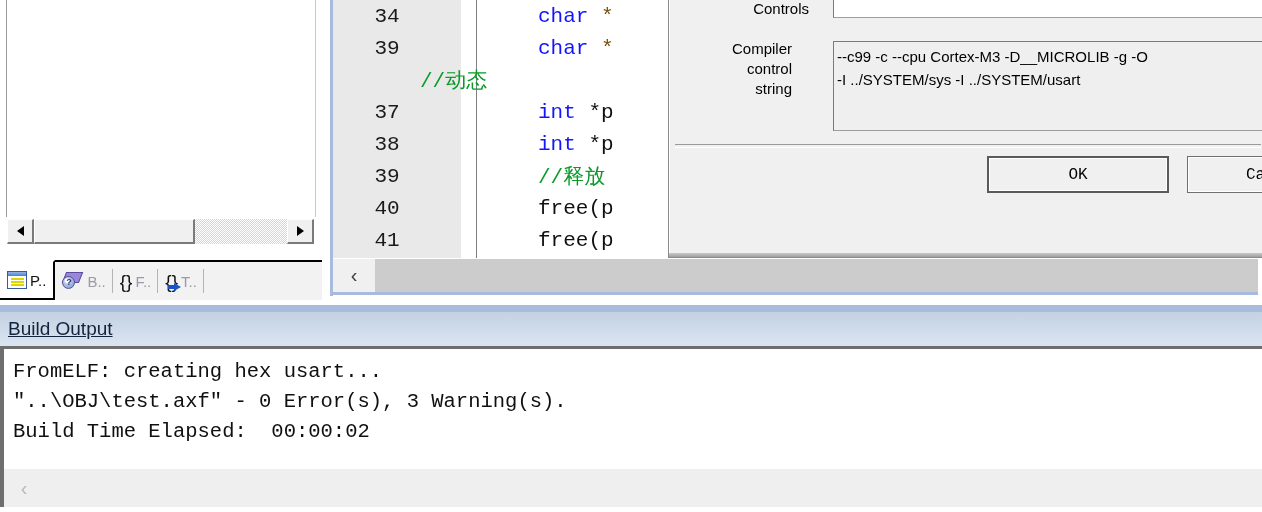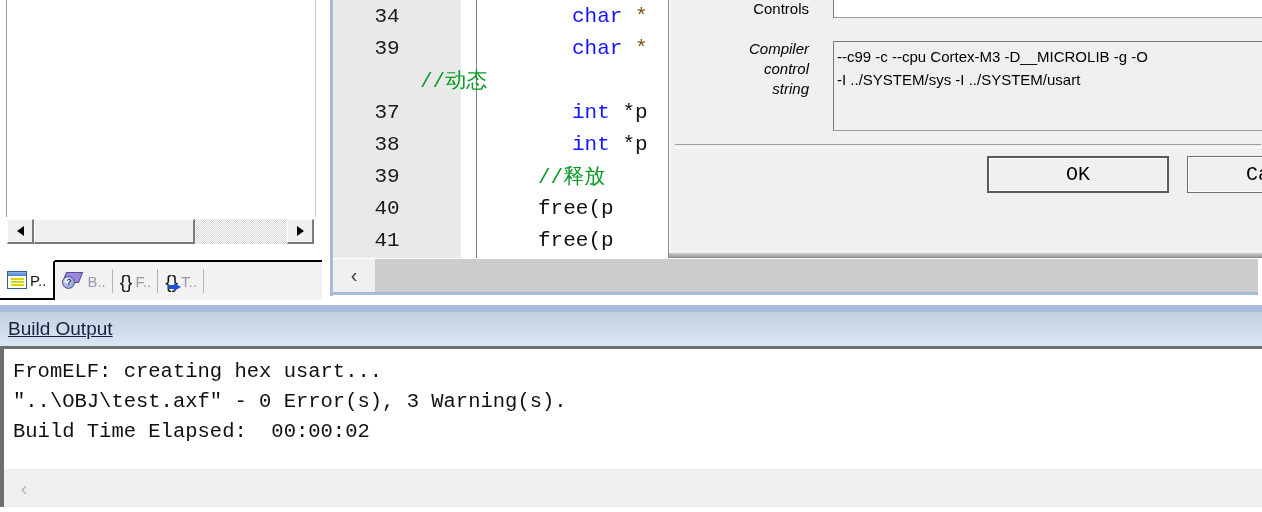--- a/index.html
+++ b/index.html
@@ -153,21 +153,21 @@
     font-family: "Liberation Mono", "DejaVu Sans Mono", monospace;
     font-size: 21px;
     white-space: pre;
   }
   .ln {
     width: 118px; text-align: center; padding-right: 10px;
     color: #1a1a1a; box-sizing: border-box;
     font-family: "Liberation Mono", "DejaVu Sans Mono", monospace;
   }
   .code { padding-left: 87px; }
-  .kw { color: #1414ff; margin-left: 34px; }
+  .kw { color: #1414ff; }
   .cmt { color: #0a9a28; }
   .plain { color: #101010; }
   .op { color: #7a4a10; }
 
   
   #editor-hscroll {
     position: absolute; left: 3px; top: 259px; width: 925px; height: 36px;
     background: #f0f0f0;
     border-bottom: 3px solid #a9bbdd;
     box-sizing: border-box;
@@ -190,21 +190,21 @@
     box-sizing: border-box;
   }
   #dlg-body { position: absolute; left: 0; top: 0; right: 0; bottom: 0; }
   .dlg-label {
     position: absolute;
     font-size: 15px; color: #000000;
     text-align: right;
     line-height: 20px;
   }
   #lbl-controls { left: 20px; top: 38px; width: 120px; }
-  #lbl-ccs { left: 20px; top: 78px; width: 120px; font-style: italic; }
+  #lbl-ccs { left: 3px; top: 78px; width: 120px; }
   #field-controls {
     position: absolute; left: 164px; top: 34px; width: 440px; height: 23px;
     background: #ffffff;
     border: 1px solid #9d9d9d;
     border-top-color: #7a7a7a; border-left-color: #7a7a7a;
     box-sizing: border-box;
   }
   #field-ccs {
     position: absolute; left: 164px; top: 80px; width: 440px; height: 90px;
     background: #efefef;
@@ -218,21 +218,21 @@
   #dlg-sep {
     position: absolute; left: 6px; top: 183px; right: 6px; height: 2px;
     border-top: 1px solid #9a9a9a;
     border-bottom: 1px solid #ffffff;
   }
   .dlg-btn {
     position: absolute; height: 37px;
     background: #f0f0f0;
     border: 1px solid #707070;
     box-sizing: border-box;
-    font-size: 20px; color: #000;
+    font-size: 16px; color: #000;
     display: flex; align-items: center; justify-content: center;
     font-family: "Liberation Mono", "DejaVu Sans Mono", monospace;
   }
   #btn-ok {
     left: 318px; top: 195px; width: 182px;
     border: 2px solid #5a5a5a;
     box-shadow: inset 0 0 0 1px #ffffff;
   }
   #btn-cancel {
     left: 518px; top: 195px; width: 182px;

